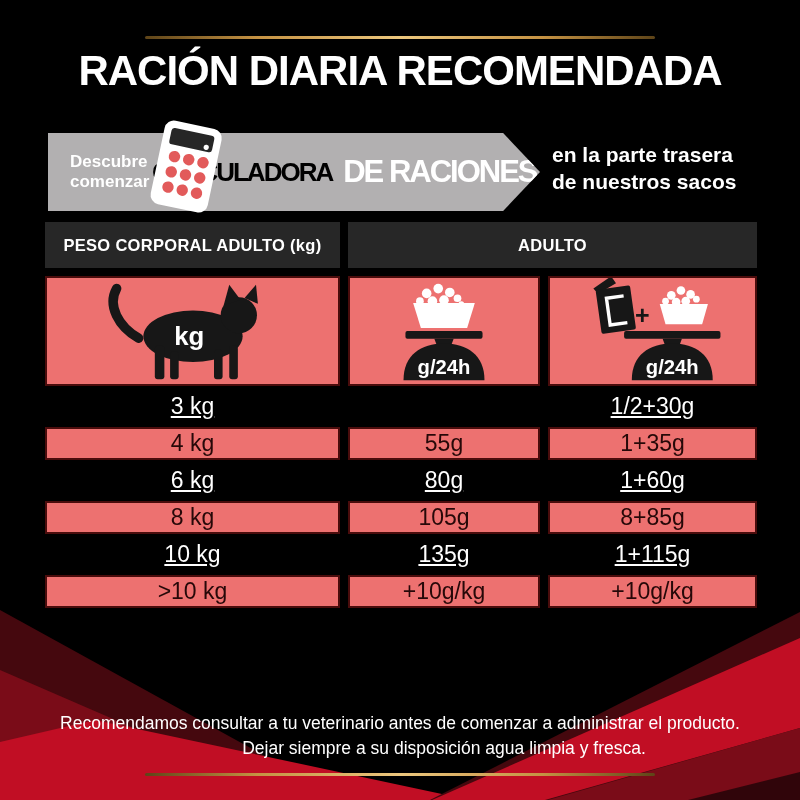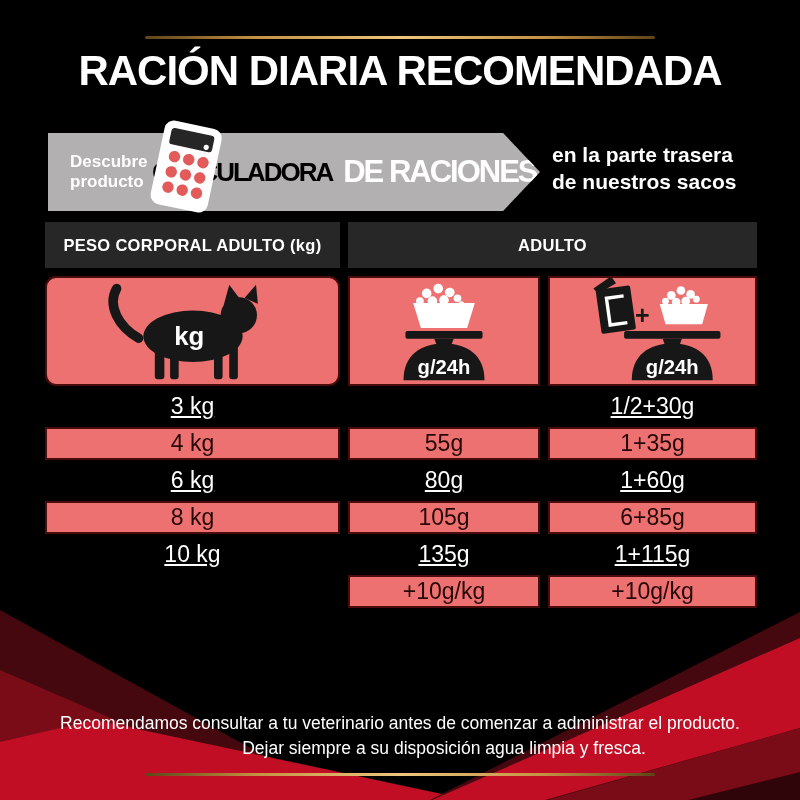--- a/index.html
+++ b/index.html
@@ -22,21 +22,21 @@
   .banner-right{position:absolute;left:552px;top:141px;color:#fff;font-weight:700;
      font-size:21px;line-height:1.3;}
   
   .thead{position:absolute;top:222px;height:46px;background:#272727;color:#fff;
      display:flex;align-items:center;justify-content:center;font-size:16.5px;font-weight:700;
      letter-spacing:.3px;box-sizing:border-box;}
   .thead.left{left:45px;width:295px;}
   .thead.right{left:348px;width:409px;}
   .icon-cell{position:absolute;top:276px;height:110px;background:#ed7170;
      border:2px solid #4a0c0c;box-sizing:border-box;display:flex;align-items:center;justify-content:center;}
-  .icon-cell.c1{left:45px;width:295px;border-radius:11px;}
+  .icon-cell.c1{left:45px;width:295px;}
   .icon-cell.c2{left:348px;width:192px;}
   .icon-cell.c3{left:548px;width:209px;}
   .trow{position:absolute;left:45px;width:712px;height:33px;}
   .cell{position:absolute;top:0;height:33px;display:flex;align-items:center;justify-content:center;
      font-size:23px;box-sizing:border-box;}
   .cell.w{left:0;width:295px;}
   .cell.d{left:303px;width:192px;}
   .cell.m{left:503px;width:209px;}
   .trow.dark .cell{color:#ffffff;background:transparent;text-decoration:underline;}
   .trow.pink .cell{color:#260808;background:#ed7170;border:2px solid #4a0c0c;}
@@ -63,21 +63,21 @@
     <polygon points="800,172 800,200 688,200" fill="#30050a"></polygon>
   </svg>
 
   <div class="gold-line gold-top"></div>
 
   <div class="title">RACIÓN DIARIA RECOMENDADA</div>
 
   <div class="band">
     <div class="discover">
       <div>Descubre</div>
-      <div>producto</div>
+      <div>comenzar</div>
     </div>
     <div class="calc-word-dark">CALCULADORA</div>
     <div class="calc-word-light">DE RACIONES</div>
   </div>
 
   <svg class="calc-icon" viewBox="0 0 80 100">
     <g transform="rotate(12 40 50)">
       <rect x="10" y="8" width="56" height="82" rx="9" fill="#ffffff"></rect>
       <rect x="17" y="15" width="42" height="16" rx="3" fill="#262626"></rect>
       <circle cx="53" cy="27" r="2.5" fill="#ffffff"></circle>
@@ -167,28 +167,29 @@
     <div class="cell m">1+35g</div>
   </div>
   <div class="trow dark" style="top:464px">
     <div class="cell w">6 kg</div>
     <div class="cell d">80g</div>
     <div class="cell m">1+60g</div>
   </div>
   <div class="trow pink" style="top:501px">
     <div class="cell w">8 kg</div>
     <div class="cell d">105g</div>
-    <div class="cell m">6+85g</div>
+    <div class="cell m">8+85g</div>
   </div>
   <div class="trow dark" style="top:538px">
     <div class="cell w">10 kg</div>
     <div class="cell d">135g</div>
     <div class="cell m">1+115g</div>
   </div>
   <div class="trow pink" style="top:575px">
+    <div class="cell w">&gt;10 kg</div>
     <div class="cell d">+10g/kg</div>
     <div class="cell m">+10g/kg</div>
   </div>
 
   <div class="footer-line fl1">Recomendamos consultar a tu veterinario antes de comenzar a administrar el producto.</div>
   <div class="footer-line fl2">Dejar siempre a su disposición agua limpia y fresca.</div>
 
   <div class="gold-line gold-bottom"></div>
 
 </div>

